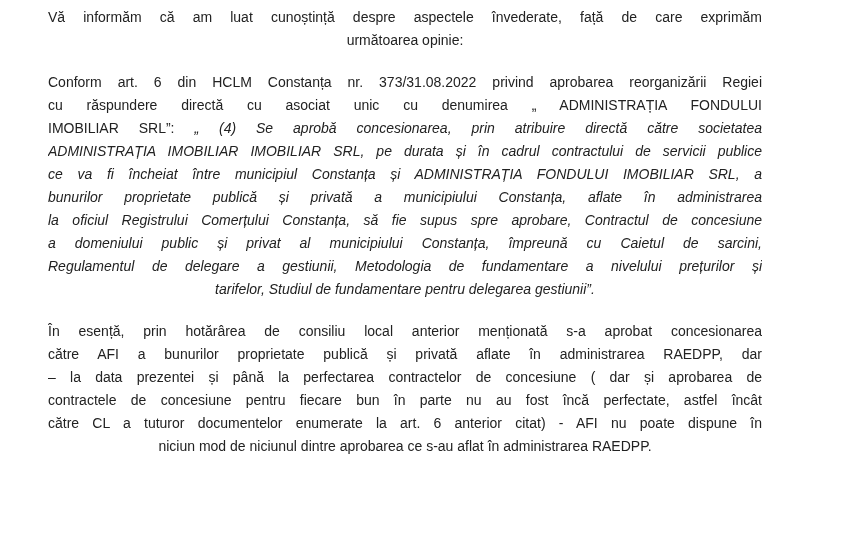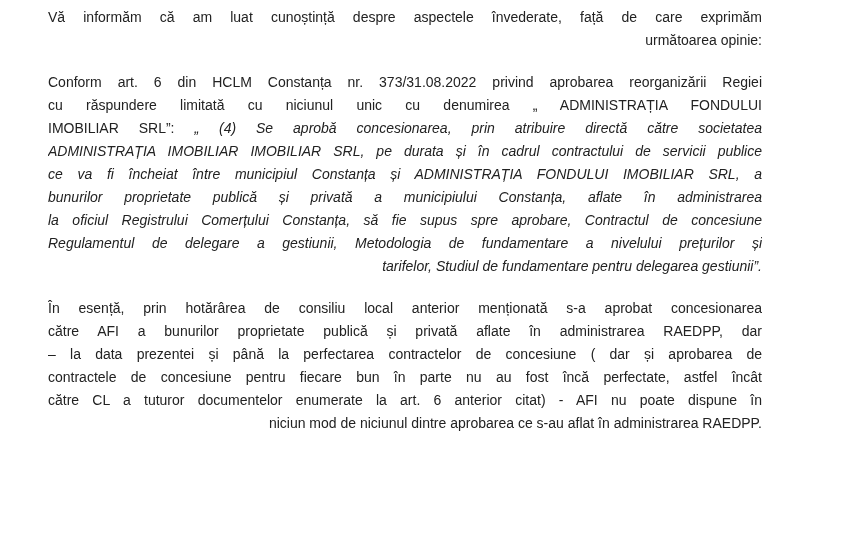--- a/index.html
+++ b/index.html
@@ -30,21 +30,21 @@
   }
   .paragraph {
     margin: 0 0 19px 0;
   }
   .paragraph:last-child {
     margin-bottom: 16px;
   }
   .line {
     height: 23px;
     overflow: hidden;
-    text-align: right;
+    text-align: center;
     white-space: normal;
   }
   .line.justify {
     text-align: justify;
     text-align-last: justify;
     text-justify: inter-word;
   }
   .seg.italic {
     font-style: italic;
   }
@@ -53,26 +53,27 @@
 <body style="background: rgb(255, 255, 255);">
 
 <div class="page">
   <div class="doc" id="doc" style="color: rgb(34, 34, 34);">
       <div class="paragraph">
         <div class="line justify"><span class="seg">Vă informăm că am luat cunoștință despre aspectele învederate, față de care exprimăm</span></div>
         <div class="line"><span class="seg">următoarea opinie:</span></div>
       </div>
       <div class="paragraph">
         <div class="line justify"><span class="seg">Conform art. 6 din HCLM Constanța nr. 373/31.08.2022 privind aprobarea reorganizării Regiei</span></div>
-        <div class="line justify"><span class="seg">cu răspundere limitată cu niciunul unic cu denumirea „ ADMINISTRAȚIA FONDULUI</span></div>
+        <div class="line justify"><span class="seg">cu răspundere directă cu asociat unic cu denumirea „ ADMINISTRAȚIA FONDULUI</span></div>
         <div class="line justify"><span class="seg">IMOBILIAR SRL”: </span><span class="seg italic">„ (4) Se aprobă concesionarea, prin atribuire directă către societatea</span></div>
         <div class="line justify"><span class="seg italic">ADMINISTRAȚIA IMOBILIAR IMOBILIAR SRL, pe durata și în cadrul contractului de servicii publice</span></div>
         <div class="line justify"><span class="seg italic">ce va fi încheiat între municipiul Constanța și ADMINISTRAȚIA FONDULUI IMOBILIAR SRL, a</span></div>
         <div class="line justify"><span class="seg italic">bunurilor proprietate publică și privată a municipiului Constanța, aflate în administrarea</span></div>
         <div class="line justify"><span class="seg italic">la oficiul Registrului Comerțului Constanța, să fie supus spre aprobare, Contractul de concesiune</span></div>
+        <div class="line justify"><span class="seg italic">a domeniului public și privat al municipiului Constanța, împreună cu Caietul de sarcini,</span></div>
         <div class="line justify"><span class="seg italic">Regulamentul de delegare a gestiunii, Metodologia de fundamentare a nivelului prețurilor și</span></div>
         <div class="line"><span class="seg italic">tarifelor, Studiul de fundamentare pentru delegarea gestiunii”.</span></div>
       </div>
       <div class="paragraph">
         <div class="line justify"><span class="seg">În esență, prin hotărârea de consiliu local anterior menționată s-a aprobat concesionarea</span></div>
         <div class="line justify"><span class="seg">către AFI a bunurilor proprietate publică și privată aflate în administrarea RAEDPP, dar</span></div>
         <div class="line justify"><span class="seg">– la data prezentei și până la perfectarea contractelor de concesiune ( dar și aprobarea de</span></div>
         <div class="line justify"><span class="seg">contractele de concesiune pentru fiecare bun în parte nu au fost încă perfectate, astfel încât</span></div>
         <div class="line justify"><span class="seg">către CL a tuturor documentelor enumerate la art. 6 anterior citat) - AFI nu poate dispune în</span></div>
         <div class="line"><span class="seg">niciun mod de niciunul dintre aprobarea ce s-au aflat în administrarea RAEDPP.</span></div>

